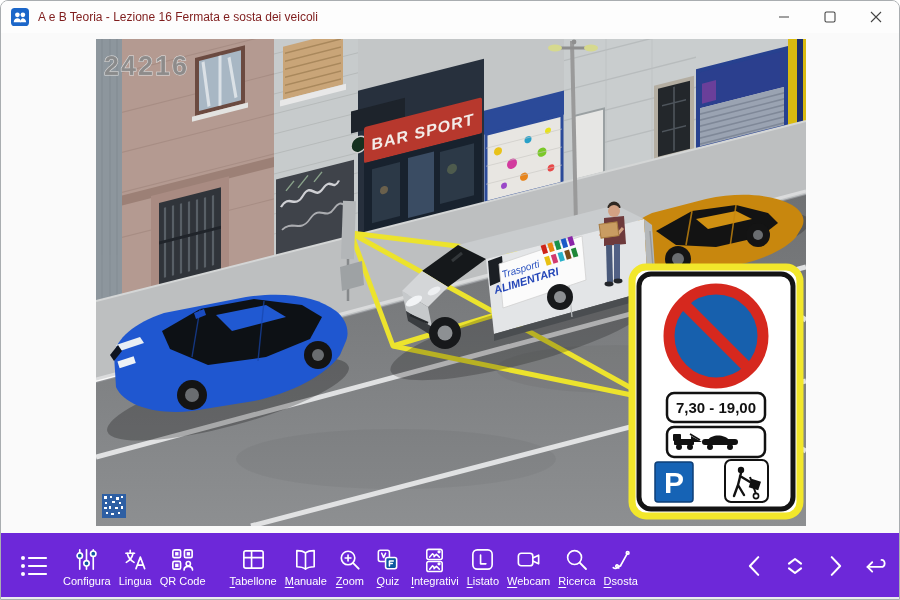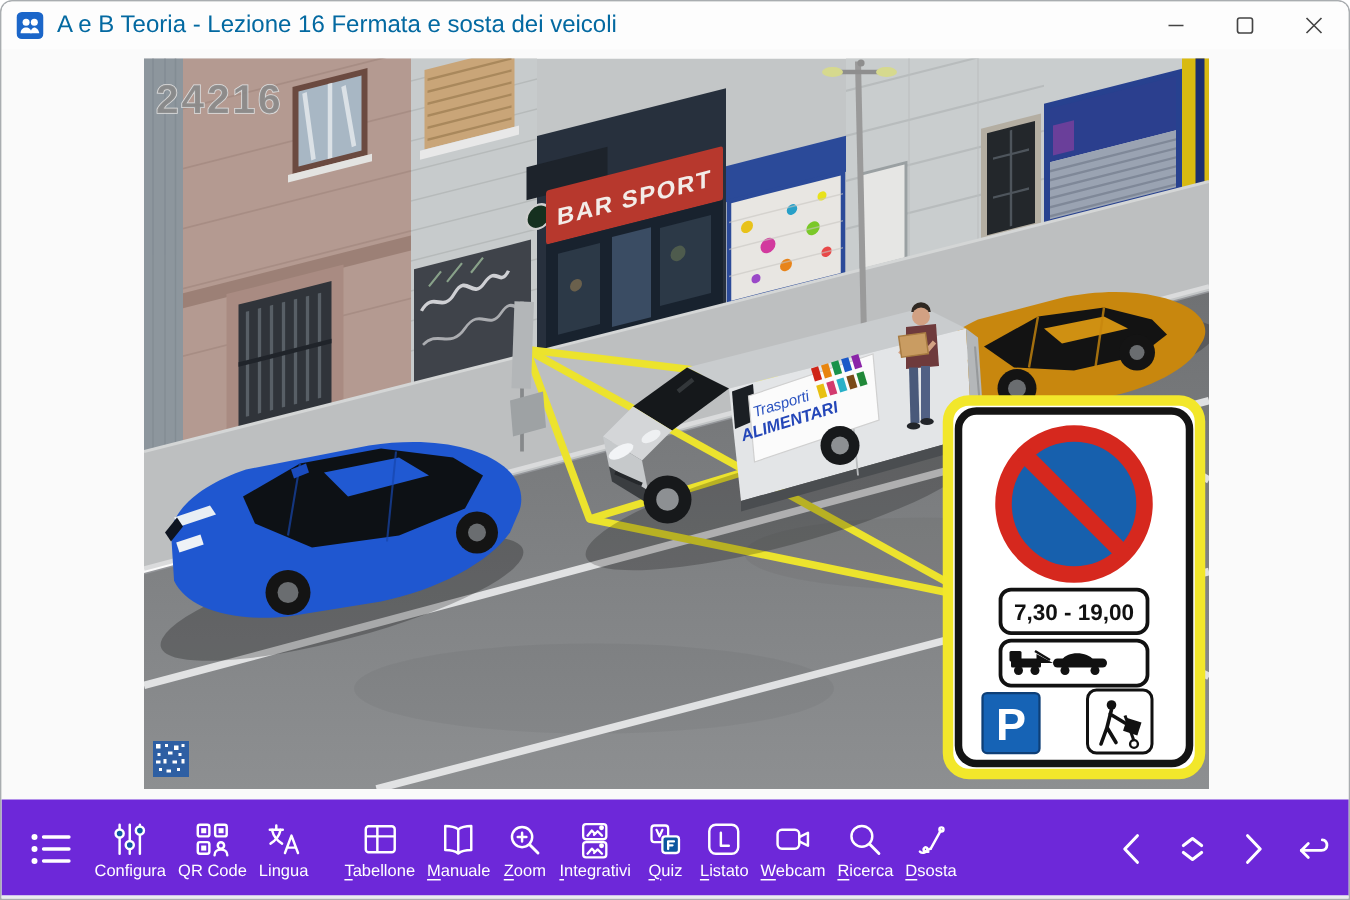--- a/index.html
+++ b/index.html
@@ -4,21 +4,21 @@
 <style>
   html,body{margin:0;padding:0;background:#ffffff;}
   *{box-sizing:border-box;}
   .window{position:relative;width:900px;height:600px;background:#fafafa;overflow:hidden;
           border:1px solid #a9adb0;border-radius:8px 8px 0 0;
           font-family:"Liberation Sans",sans-serif;}
   
   .titlebar{position:absolute;top:0;left:0;width:100%;height:32px;background:#fdfdfd;
             display:flex;align-items:center;}
   .app-icon{margin-left:10px;width:18px;height:18px;}
-  .title-text{margin-left:9px;font-size:16px;color:#0369a1;}
+  .title-text{margin-left:9px;font-size:12px;color:#7f1d1d;}
   .win-controls{position:absolute;right:0;top:0;height:32px;display:flex;}
   .win-btn{width:46px;height:32px;border:0;background:transparent;display:flex;
            align-items:center;justify-content:center;}
   
   .content{position:absolute;top:32px;left:0;width:900px;height:500px;background:#fafafa;}
   #scene-svg{position:absolute;left:95px;top:6px;width:710px;height:487px;display:block;}
   
   .toolbar{position:absolute;top:532px;left:0;width:900px;height:64px;background:#6d28d9;
            display:flex;align-items:center;padding:4px 6px 2px 8px;}
   .tb-btn{background:transparent;border:0;color:#fff;display:flex;flex-direction:column;
@@ -351,43 +351,43 @@
       <svg width="27" height="27" viewBox="0 0 28 28" fill="none" stroke="#fff" stroke-width="1.7" stroke-linecap="round">
         <path d="M7,4 V24 M14,4 V24 M21,4 V24"></path>
         <circle cx="7" cy="10" r="2.8" fill="#0d569f"></circle>
           <circle cx="14" cy="18" r="2.8" fill="#0d569f"></circle>
           <circle cx="21" cy="8" r="2.8" fill="#0d569f"></circle>
       </svg>
       <span class="tb-label"><span class="u"></span><span>Configura</span></span>
     </button>
 
     <button class="tb-btn">
+      <svg width="27" height="27" viewBox="0 0 28 28" fill="none" stroke="#fff" stroke-width="1.7" stroke-linecap="round" stroke-linejoin="round">
+        <path d="M4,7.5 H13 M8.5,4.5 V7.5"></path>
+        <path d="M11.5,7.5 C10.5,12 8,15 4.5,17"></path>
+        <path d="M5.5,7.5 C6.5,12 9,15 12.5,17"></path>
+        <path d="M14.5,23.5 L19,11.5 L23.5,23.5 M16.2,19.8 H21.8"></path>
+      </svg>
+      <span class="tb-label"><span class="u"></span><span>Lingua</span></span>
+    </button>
+
+    <button class="tb-btn">
       <svg width="27" height="27" viewBox="0 0 28 28" fill="none" stroke="#fff" stroke-width="1.7" stroke-linecap="round">
         <rect x="4" y="4" width="8" height="8" rx="1.5"></rect>
           <rect x="16" y="4" width="8" height="8" rx="1.5"></rect>
           <rect x="4" y="16" width="8" height="8" rx="1.5"></rect>
         <rect x="7.2" y="7.2" width="1.8" height="1.8" fill="#fff"></rect>
           <rect x="19.2" y="7.2" width="1.8" height="1.8" fill="#fff"></rect>
           <rect x="7.2" y="19.2" width="1.8" height="1.8" fill="#fff"></rect>
         <circle cx="20" cy="18.3" r="2.2"></circle>
           <path d="M15.6,25 c0-2.6 2-3.9 4.4-3.9 s4.4,1.3 4.4,3.9"></path>
       </svg>
       <span class="tb-label"><span class="u"></span><span>QR Code</span></span>
     </button>
 
-    <button class="tb-btn">
-      <svg width="27" height="27" viewBox="0 0 28 28" fill="none" stroke="#fff" stroke-width="1.7" stroke-linecap="round" stroke-linejoin="round">
-        <path d="M4,7.5 H13 M8.5,4.5 V7.5"></path>
-        <path d="M11.5,7.5 C10.5,12 8,15 4.5,17"></path>
-        <path d="M5.5,7.5 C6.5,12 9,15 12.5,17"></path>
-        <path d="M14.5,23.5 L19,11.5 L23.5,23.5 M16.2,19.8 H21.8"></path>
-      </svg>
-      <span class="tb-label"><span class="u"></span><span>Lingua</span></span>
-    </button>
-
     <button class="tb-btn gap-l">
       <svg width="27" height="27" viewBox="0 0 28 28" fill="none" stroke="#fff" stroke-width="1.7">
         <rect x="4" y="5" width="20" height="18" rx="2"></rect>
           <path d="M12,5 V23 M4,12 H24"></path>
       </svg>
       <span class="tb-label"><span class="u">T</span><span>abellone</span></span>
     </button>
 
     <button class="tb-btn">
       <svg width="27" height="27" viewBox="0 0 28 28" fill="none" stroke="#fff" stroke-width="1.7" stroke-linejoin="round">
@@ -397,45 +397,45 @@
       <span class="tb-label"><span class="u">M</span><span>anuale</span></span>
     </button>
 
     <button class="tb-btn">
       <svg width="27" height="27" viewBox="0 0 28 28" fill="none" stroke="#fff" stroke-width="1.7" stroke-linecap="round">
         <circle cx="12.5" cy="12.5" r="7"></circle>
           <path d="M12.5,9.5 V15.5 M9.5,12.5 H15.5"></path>
           <path d="M17.8,17.8 L23.5,23.5" stroke-width="2"></path>
       </svg>
       <span class="tb-label"><span class="u">Z</span><span>oom</span></span>
+    </button>
+
+    <button class="tb-btn">
+      <svg width="27" height="27" viewBox="0 0 28 28" fill="none" stroke="#fff" stroke-width="1.6" stroke-linecap="round" stroke-linejoin="round">
+        <rect x="4.5" y="4.5" width="11.5" height="11.5" rx="2"></rect>
+        <path d="M8,7.5 L10,12 L12,7.5"></path>
+        <rect x="12" y="12" width="11.5" height="11.5" rx="2" fill="#0d569f"></rect>
+        <path d="M16,20.8 V15.5 H20 M16,18.2 H19"></path>
+      </svg>
+      <span class="tb-label"><span class="u">Q</span><span>uiz</span></span>
     </button>
 
     <button class="tb-btn">
       <svg width="27" height="27" viewBox="0 0 28 28" fill="none" stroke="#fff" stroke-width="1.6" stroke-linecap="round" stroke-linejoin="round">
         <rect x="6" y="3.5" width="16" height="10.5" rx="2"></rect>
         <path d="M9,11.5 L12,8 L14,10.2 M13.5,11 L16,8.5 L19,11.5"></path>
           <circle cx="18.7" cy="6" r="0.9" fill="#fff"></circle>
         <rect x="6" y="16" width="16" height="10.5" rx="2"></rect>
         <path d="M9,24 L12,20.5 L14,22.7 M13.5,23.5 L16,21 L19,24"></path>
           <circle cx="18.7" cy="18.5" r="0.9" fill="#fff"></circle>
       </svg>
       <span class="tb-label"><span class="u">I</span><span>ntegrativi</span></span>
     </button>
 
     <button class="tb-btn">
-      <svg width="27" height="27" viewBox="0 0 28 28" fill="none" stroke="#fff" stroke-width="1.6" stroke-linecap="round" stroke-linejoin="round">
-        <rect x="4.5" y="4.5" width="11.5" height="11.5" rx="2"></rect>
-        <path d="M8,7.5 L10,12 L12,7.5"></path>
-        <rect x="12" y="12" width="11.5" height="11.5" rx="2" fill="#0d569f"></rect>
-        <path d="M16,20.8 V15.5 H20 M16,18.2 H19"></path>
-      </svg>
-      <span class="tb-label"><span class="u">Q</span><span>uiz</span></span>
-    </button>
-
-    <button class="tb-btn">
       <svg width="27" height="27" viewBox="0 0 28 28" fill="none" stroke="#fff" stroke-width="1.7" stroke-linecap="round" stroke-linejoin="round">
         <rect x="4" y="4" width="20" height="20" rx="4.5"></rect>
           <path d="M12,9.5 V18.5 H17.5"></path>
       </svg>
       <span class="tb-label"><span class="u">L</span><span>istato</span></span>
     </button>
 
     <button class="tb-btn">
       <svg width="27" height="27" viewBox="0 0 28 28" fill="none" stroke="#fff" stroke-width="1.7" stroke-linejoin="round">
         <rect x="3.5" y="7.5" width="15" height="13" rx="3"></rect>

